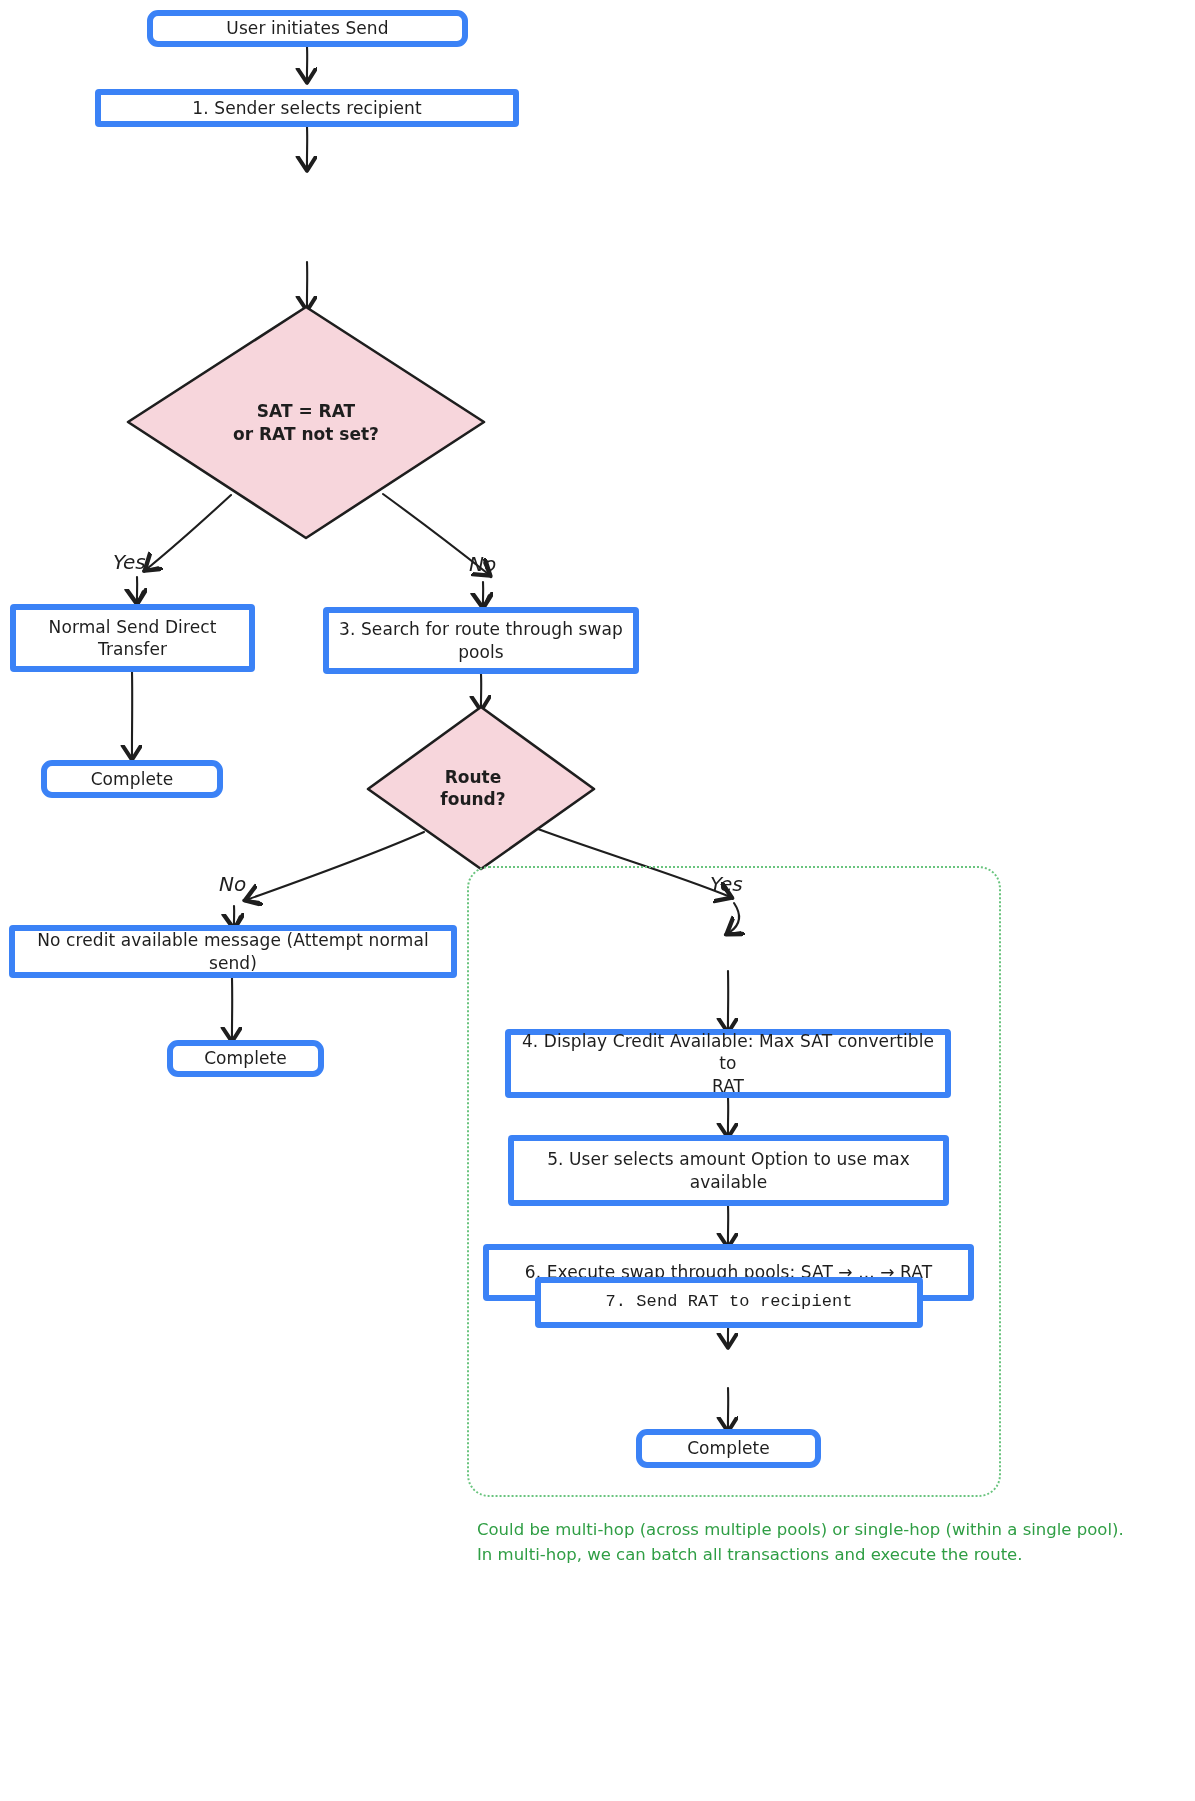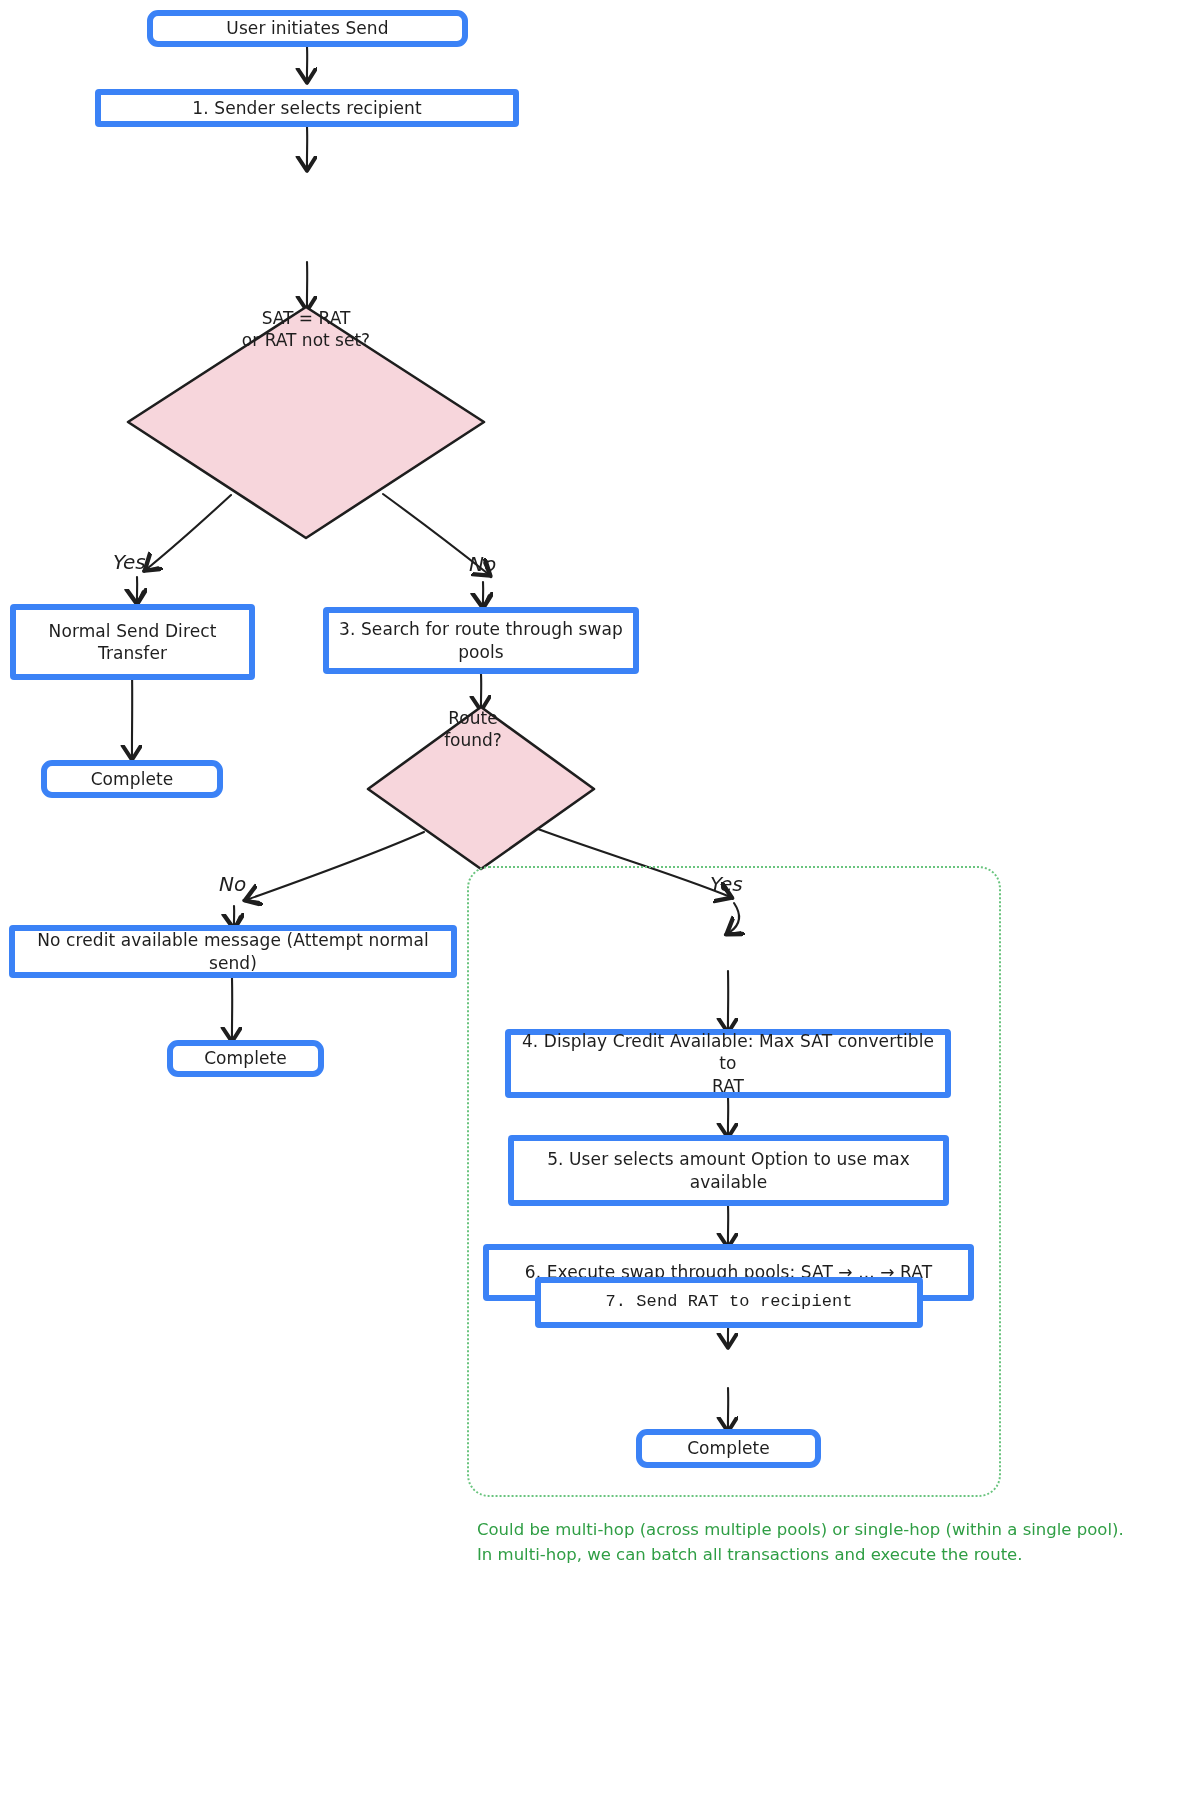--- a/index.html
+++ b/index.html
@@ -51,22 +51,23 @@
     border-radius: 4px;
     align-items: center;
   }
   .node span {
     display: block;
     width: 100%;
   }
   .diamond-wrap {
     position: absolute;
     display: flex;
-    align-items: flex-start;
+    align-items: center;
     justify-content: center;
+    font-weight: bold;
   }
   .diamond-label {
     position: relative;
     z-index: 2;
     text-align: center;
     color: #1e1e1e;
     font-size: 17px;
     line-height: 1.32;
     font-family: "DejaVu Sans", sans-serif;
     pointer-events: none;
@@ -162,21 +163,21 @@
   <div class="node plain" style="left:95px; top:89px; width:424px; height:38px;">
     <span>1. Sender selects recipient</span>
   </div>
 
 
   <div class="diamond-wrap" style="left:128px; top:307px; width:356px; height:231px;">
     <div class="diamond-label" style="white-space:pre-line;">SAT = RAT
 or RAT not set?</div>
   </div>
 
-  <div class="node plain" style="left:10px; top:604px; width:245px; height:76px;">
+  <div class="node plain" style="left:10px; top:604px; width:245px; height:68px;">
     <span style="white-space:pre-line;">Normal Send Direct
 Transfer</span>
   </div>
 
   <div class="node term" style="left:41px; top:760px; width:182px; height:38px;">
     <span>Complete</span>
   </div>
 
   <div class="node plain" style="left:323px; top:607px; width:316px; height:67px;">
     <span style="white-space:pre-line;">3. Search for route through swap

